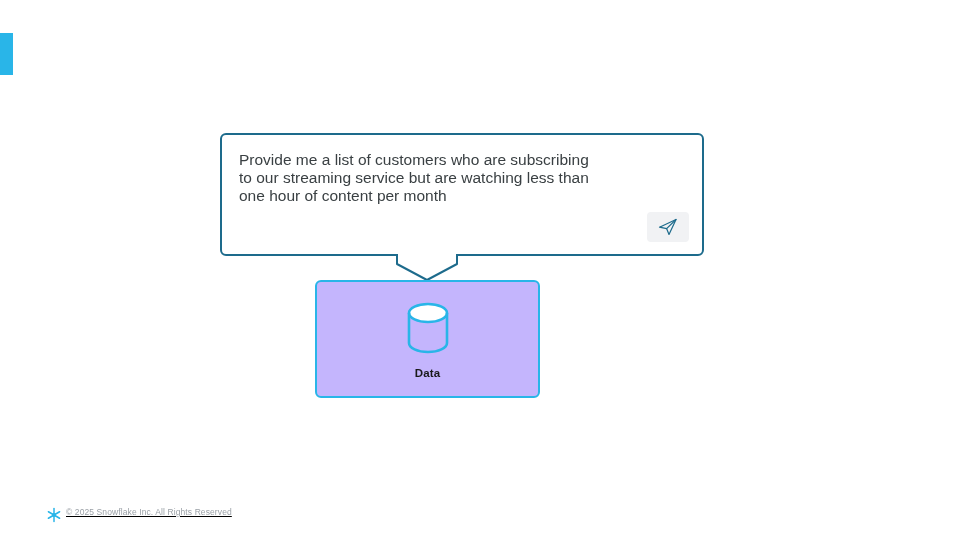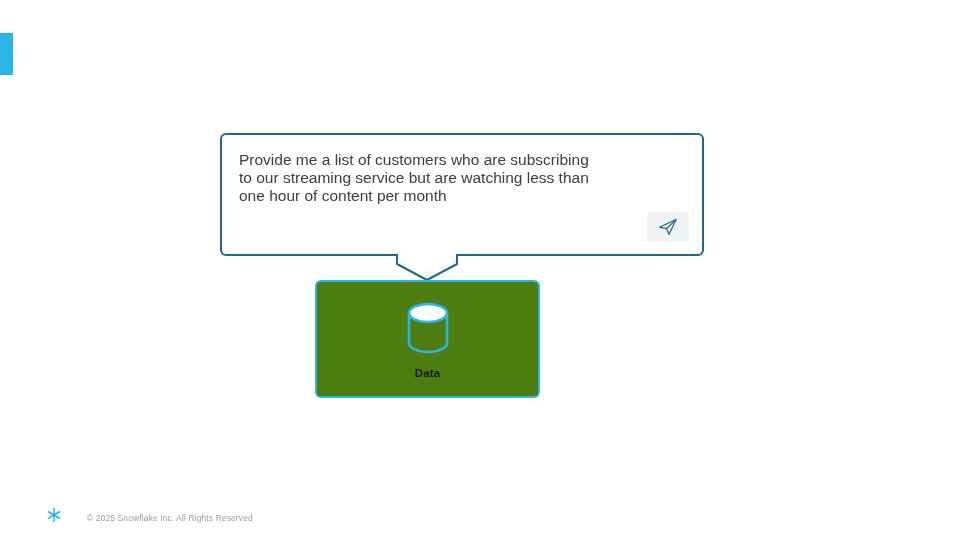--- a/index.html
+++ b/index.html
@@ -75,21 +75,21 @@
 
   
   .data-box {
     position: absolute;
     left: 315px;
     top: 280px;
     width: 225px;
     height: 118px;
     border: 2px solid #29b5e8;
     border-radius: 6px;
-    background: #4d7c0f;
+    background: #c4b5fd;
     box-sizing: border-box;
     display: flex;
     flex-direction: column;
     align-items: center;
     justify-content: center;
   }
   .db-icon {
     margin-top: 2px;
     margin-bottom: 8px;
   }
@@ -99,22 +99,23 @@
     color: #1a1a1a;
     letter-spacing: 0.2px;
   }
 
   
   .footer {
     position: absolute;
     left: 46px;
     bottom: 17px;
     display: flex;
-    align-items: flex-end;
-    gap: 25px;
+    align-items: flex-start;
+    gap: 4px;
+    text-decoration: underline;
   }
   .footer-logo {
     width: 16px;
     height: 16px;
     display: block;
   }
   .footer-text {
     font-size: 8.5px;
     color: #9aa0a6;
     letter-spacing: 0.1px;

